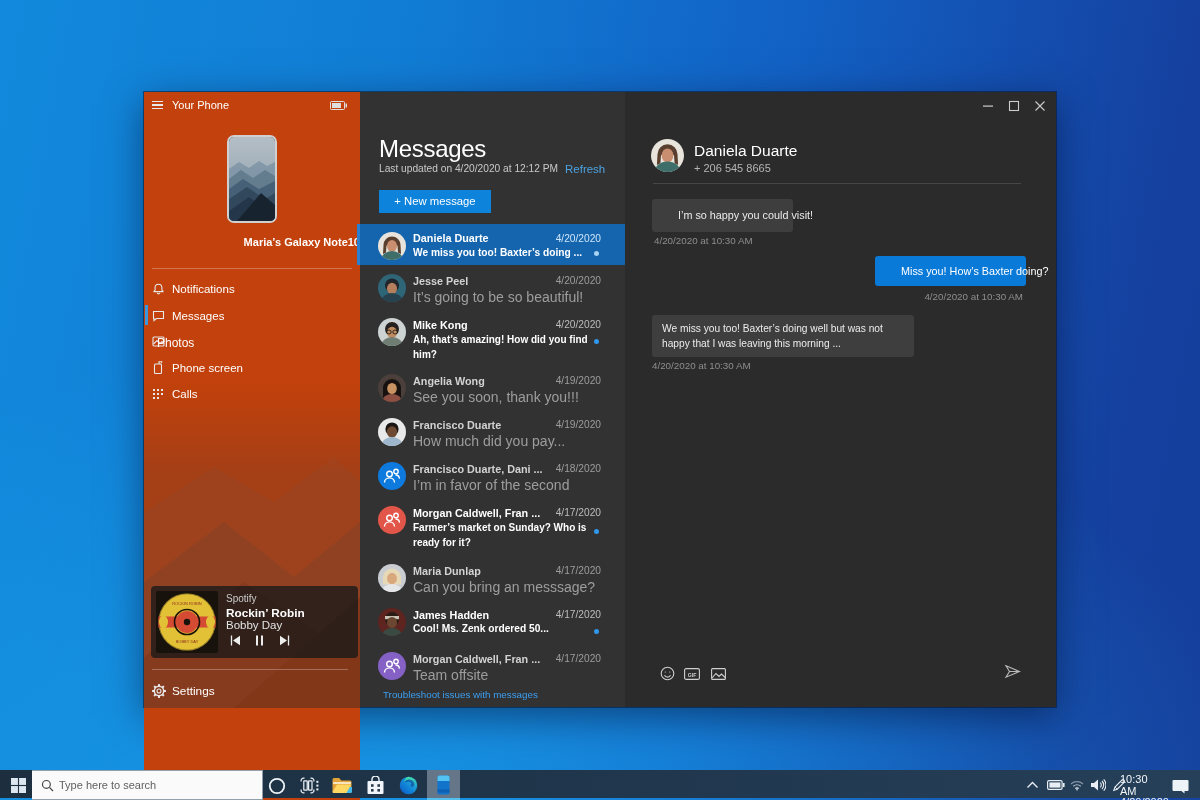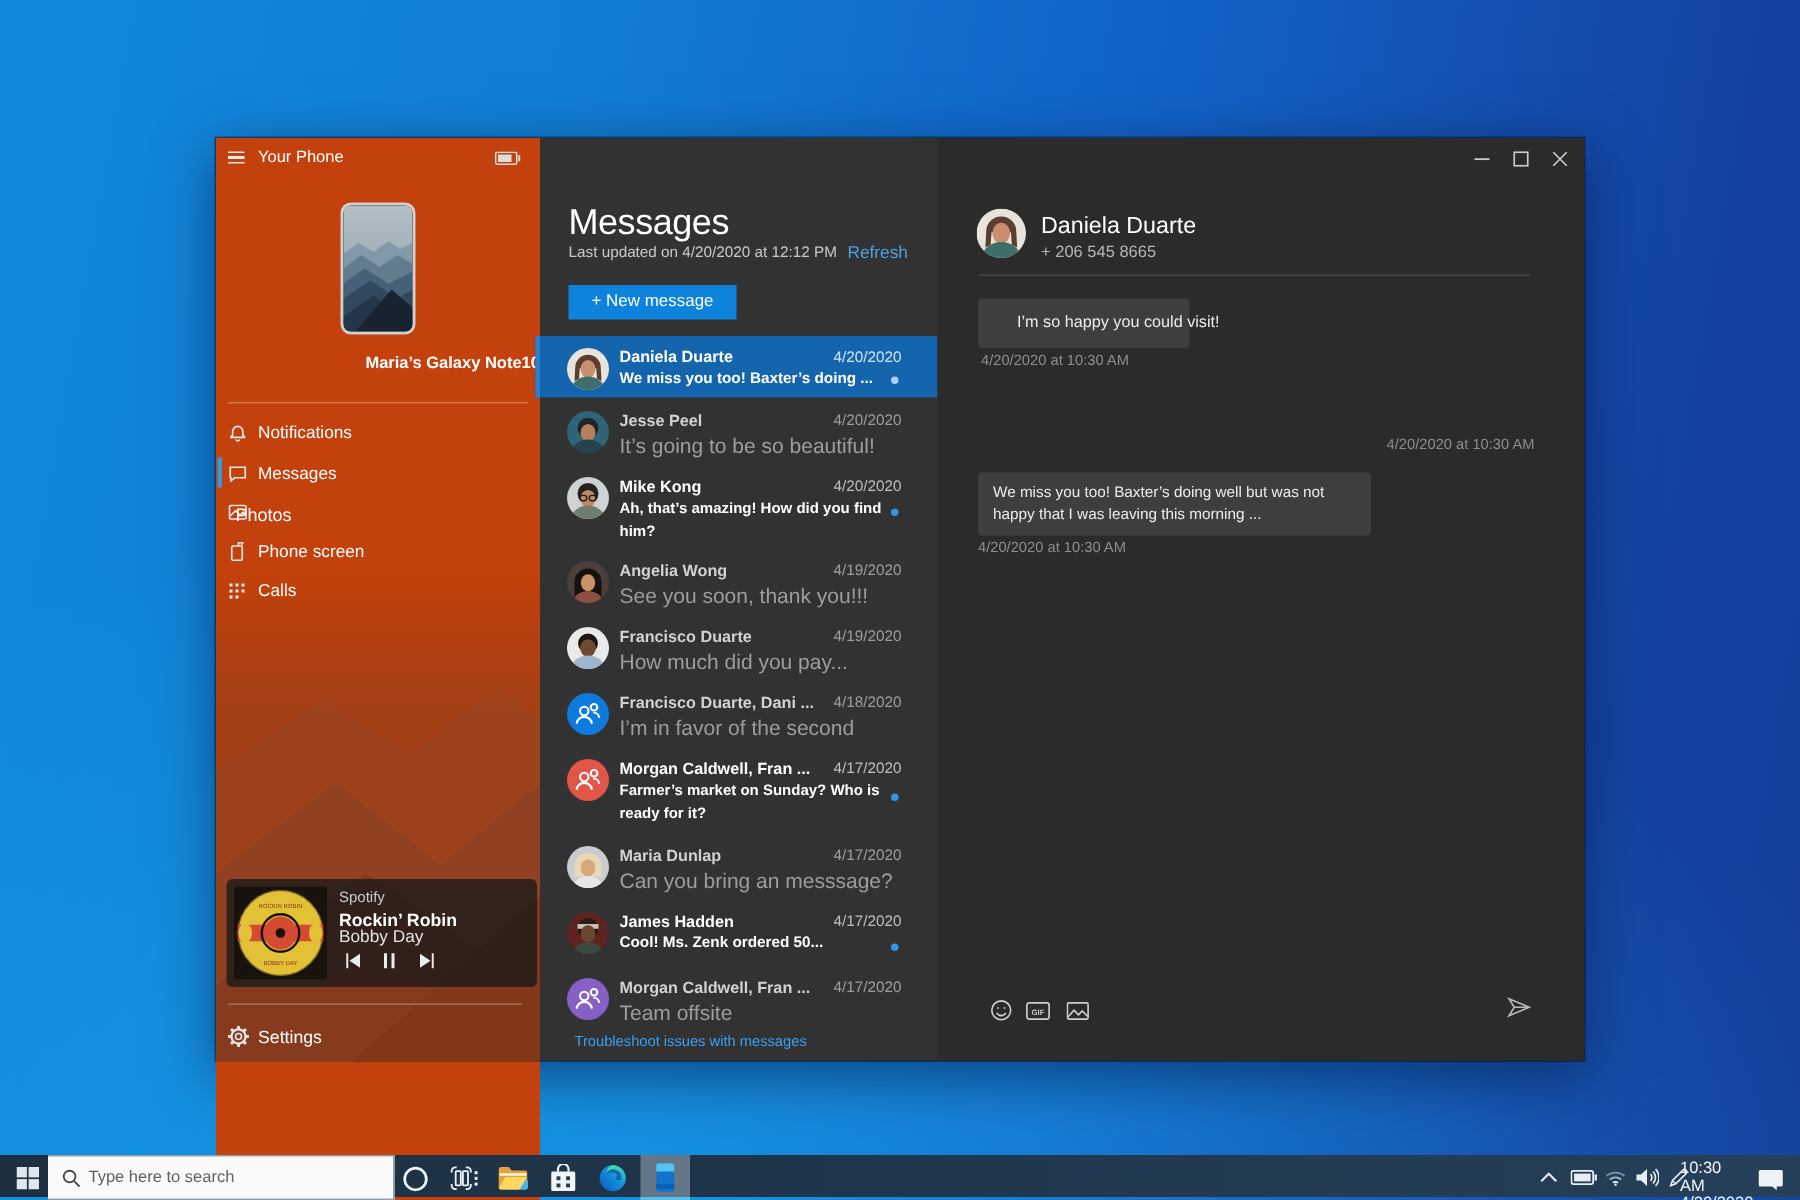--- a/index.html
+++ b/index.html
@@ -377,20 +377,21 @@
         <path d="M3,28 a11,9 0 0 1 22,0 Z" fill="#3e6e6a"></path>
       </g>
     </svg>
     <div class="abs txt" style="left:69px;top:50px;font-size:15.5px">Daniela Duarte</div>
     <div class="abs" style="left:69px;top:70px;font-size:11px;color:#b5b5b5">+ 206 545 8665</div>
     <div class="abs" style="left:28px;top:91px;width:368px;height:1px;background:rgba(255,255,255,0.13)"></div>
 
     <div class="bub" style="left:27px;top:107px;width:141px;height:33px;line-height:33px;text-align:center">I’m so happy you could visit!</div>
     <div class="ts" style="left:29px;top:143px">4/20/2020 at 10:30 AM</div>
 
+    <div class="bub" style="right:30px;top:164px;width:151px;height:30px;line-height:30px;text-align:center;background:#0a7ad8;color:#fff">Miss you! How’s Baxter doing?</div>
     <div class="ts" style="right:33px;top:199px">4/20/2020 at 10:30 AM</div>
 
     <div class="bub" style="left:27px;top:223px;width:262px;height:42px;padding:6px 10px;line-height:15px;white-space:normal;font-size:10.2px">We miss you too! Baxter’s doing well but was not happy that I was leaving this morning ...</div>
     <div class="ts" style="left:27px;top:268px">4/20/2020 at 10:30 AM</div>
 
     <svg class="abs" style="left:35px;top:574px" width="15" height="15" viewBox="0 0 15 15" fill="none" stroke="#cfcfcf" stroke-width="1.1">
       <circle cx="7.5" cy="7.5" r="6.3"></circle>
       <circle cx="5.3" cy="6" r="0.6" fill="#cfcfcf" stroke="none"></circle>
       <circle cx="9.7" cy="6" r="0.6" fill="#cfcfcf" stroke="none"></circle>
       <path d="M4.5,9.3 a3.4,3.4 0 0 0 6,0"></path>

